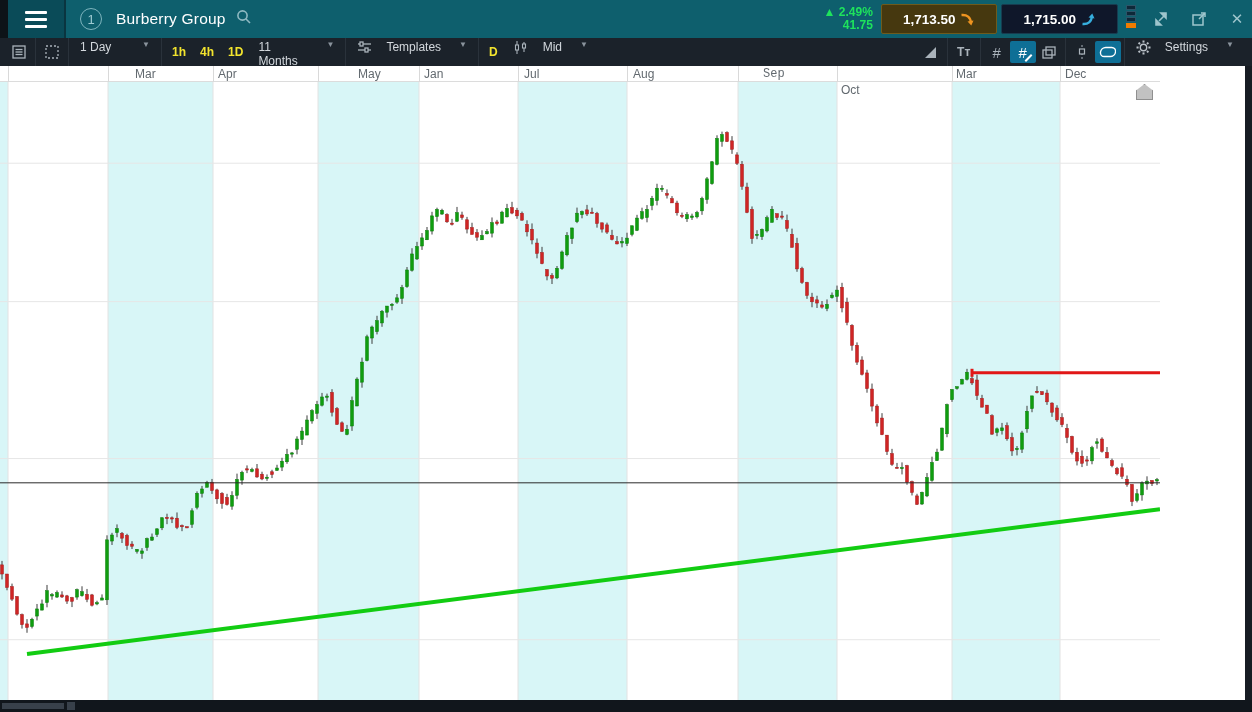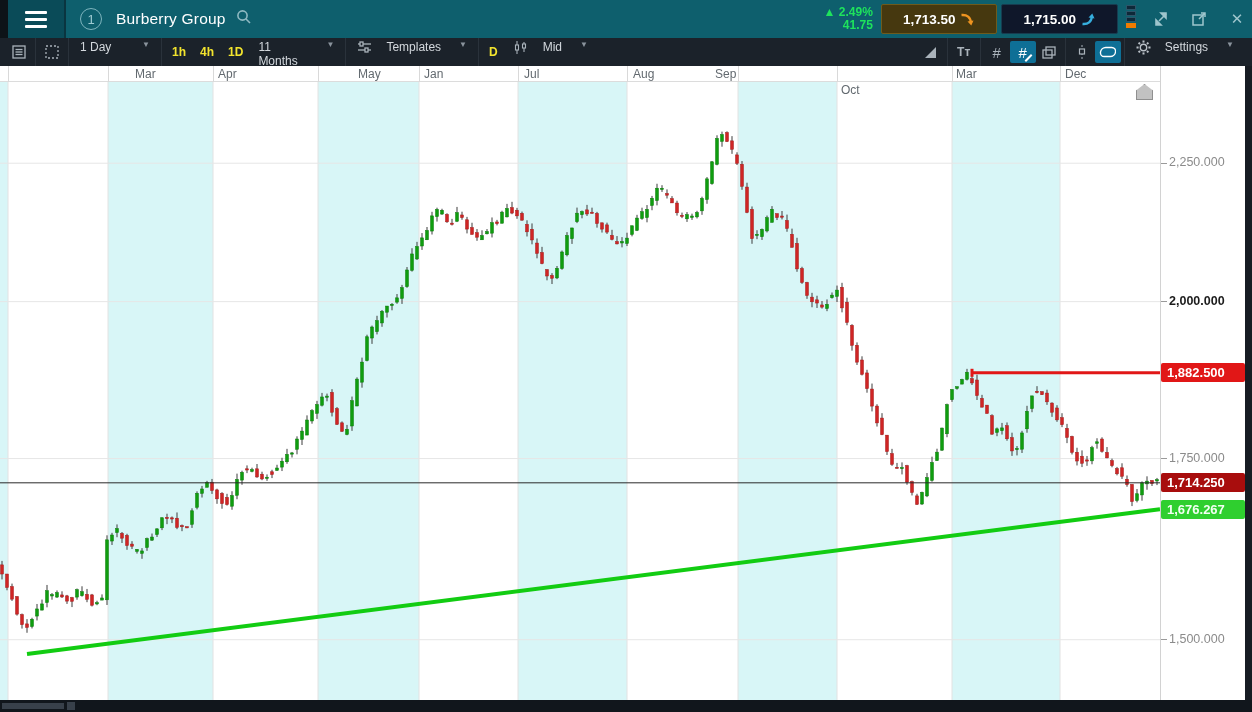--- a/index.html
+++ b/index.html
@@ -265,21 +265,21 @@
         <div class="msep" style="left: 738px;"></div>
         <div class="msep" style="left: 837px;"></div>
         <div class="msep" style="left: 952px;"></div>
         <div class="msep" style="left: 1060px;"></div>
         <div class="mlabel" style="left: 115px; margin-left: 20px;">Mar</div>
         <div class="mlabel" style="left: 218px;">Apr</div>
         <div class="mlabel" style="left: 324px; margin-left: 34px;">May</div>
         <div class="mlabel" style="left: 424px;">Jan</div>
         <div class="mlabel" style="left: 524px;">Jul</div>
         <div class="mlabel" style="left: 633px;">Aug</div>
-        <div class="mlabel" style="left: 715px;">Sep</div>
+        <div class="mlabel" style="left: 763px; font-family: Liberation Mono, monospace;">Sep</div>
         <div class="mlabel" style="left: 841px; margin-top: 16px;">Oct</div>
         <div class="mlabel" style="left: 956px;">Mar</div>
         <div class="mlabel" style="left: 1065px;">Dec</div>
       </div>
     <svg id="plot" width="1160" height="618">
         <rect x="0" y="0" width="8" height="618" fill="#d8f6f7"></rect>
         <rect x="108" y="0" width="105" height="618" fill="#d8f6f7"></rect>
         <rect x="318" y="0" width="101" height="618" fill="#d8f6f7"></rect>
         <rect x="518" y="0" width="109" height="618" fill="#d8f6f7"></rect>
         <rect x="738" y="0" width="99" height="618" fill="#d8f6f7"></rect>
@@ -761,33 +761,20 @@
         <rect x="1145.5" y="399.1230474123425" width="3" height="2.756392577413294" fill="#0f9d0f" stroke="#0a7d0a" stroke-width="0.5"></rect>
         <line x1="1152" y1="398.4090635347078" x2="1152" y2="403.97105034123547" stroke="#3d3d3d" stroke-width="1"></line>
         <rect x="1150.5" y="398.44488471055996" width="3" height="3.1783853765186336" fill="#cf2525" stroke="#a51d1d" stroke-width="0.5"></rect>
         <line x1="1157" y1="395.94237558058734" x2="1157" y2="403.0975006627401" stroke="#3d3d3d" stroke-width="1"></line>
         <rect x="1155.5" y="397.6369954652262" width="3" height="1.3284417704197153" fill="#0f9d0f" stroke="#0a7d0a" stroke-width="0.5"></rect>
         <line x1="972" y1="290.79154547409695" x2="1160" y2="290.79154547409695" stroke="#e11717" stroke-width="3"></line>
         <line x1="972" y1="286.79154547409695" x2="972" y2="294.79154547409695" stroke="#e11717" stroke-width="3"></line>
         <line x1="27" y1="571.90797988769" x2="1160" y2="427.15114807671944" stroke="#12cc12" stroke-width="4"></line>
         <line x1="0" y1="400.81927466998155" x2="1160" y2="400.81927466998155" stroke="#2a2a2a" stroke-width="1"></line>
       </svg>
-    <div class="gutter" id="gutter">
-        <div class="ytickmark" style="top: 96.7194px;"></div>
-        <div class="ytick" style="top: 89.2194px;">2,250.000</div>
-        <div class="ytickmark" style="top: 235.138px;"></div>
-        <div class="ytick bold" style="top: 227.638px;">2,000.000</div>
-        <div class="ytickmark" style="top: 392.063px;"></div>
-        <div class="ytick" style="top: 384.563px;">1,750.000</div>
-        <div class="ytickmark" style="top: 573.22px;"></div>
-        <div class="ytick" style="top: 565.72px;">1,500.000</div>
-        <div class="lvlbox" style="top: 297.292px; background: rgb(225, 23, 23); color: rgb(255, 255, 255);">1,882.500</div>
-        <div class="lvlbox" style="top: 407.319px; background: rgb(168, 13, 13); color: rgb(255, 255, 255);">1,714.250</div>
-        <div class="lvlbox" style="top: 433.651px; background: rgb(47, 207, 47); color: rgb(242, 255, 242);">1,676.267</div>
-      </div>
     <div class="rightedge"></div>
     <div class="homebtn"></div>
   </div>
 
   <div class="bottombar">
     <div class="bb-thumb"></div>
     <div class="bb-sq"></div>
   </div>
 </div>
 

